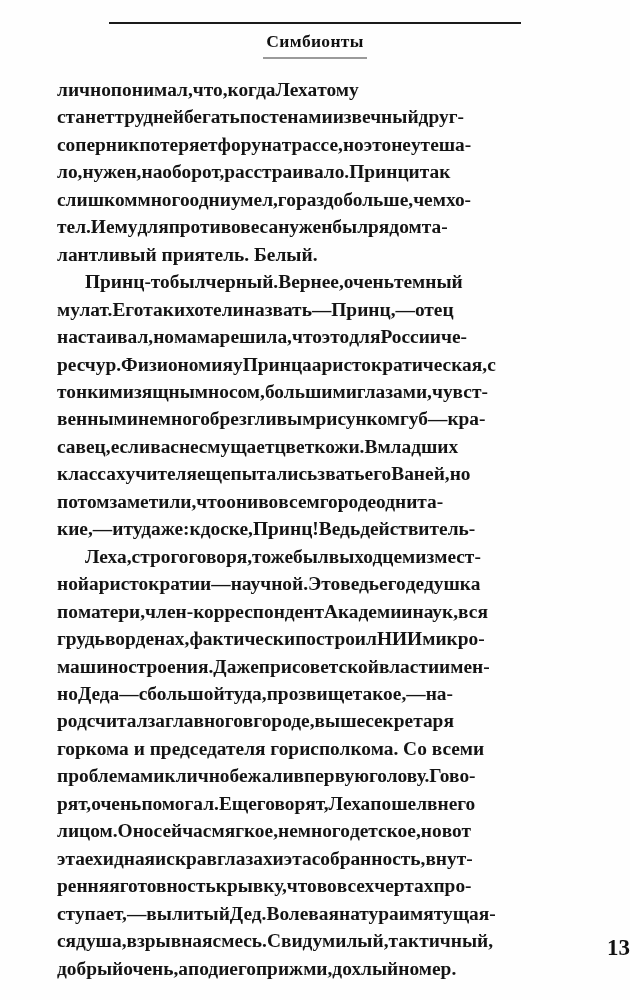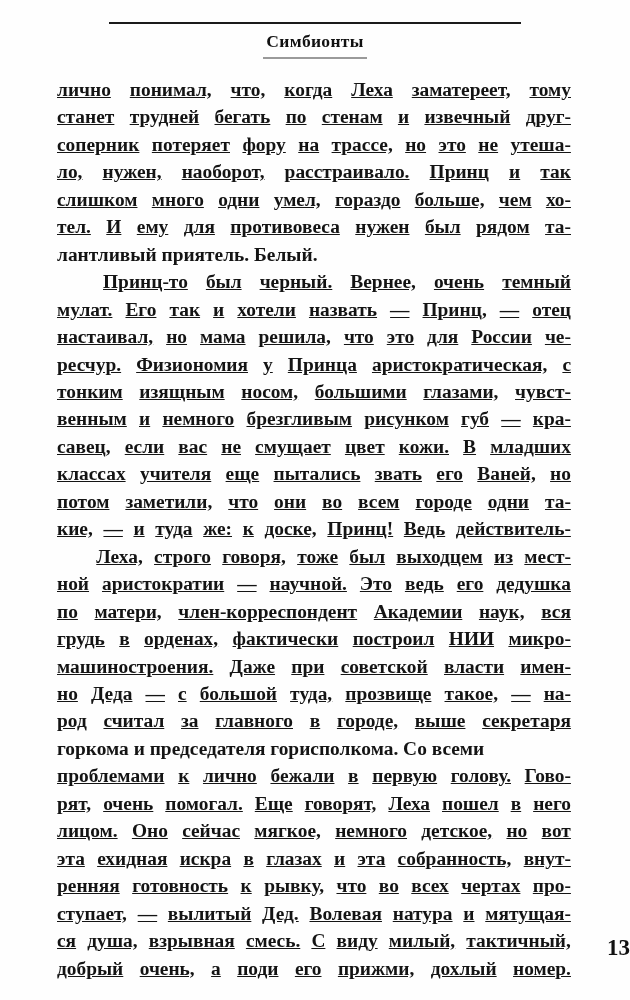--- a/index.html
+++ b/index.html
@@ -73,22 +73,20 @@
     white-space: pre;
     font-weight: 600;
     color: #141414;
     letter-spacing: 0px;
     font-stretch: normal;
   }
 
   
   .line.j {
     display: flex;
-    justify-content: space-between;
-    text-decoration: underline;
   }
   .line.j > span {
     white-space: pre;
   }
 
   .indent {
     display: inline-block;
     width: 28px;
   }
 
@@ -111,21 +109,21 @@
 <div class="page">
 
   <div class="header-block">
     <div class="header-rule-top"></div>
     <div class="header-title">Симбионты</div>
     <div class="header-rule-bottom"></div>
   </div>
 
   <div class="textblock">
     <div class="para" id="p1">
-        <div class="line j"><span>лично</span><span>понимал,</span><span>что,</span><span>когда</span><span>Леха</span><span>заматереет,</span><span>тому</span></div>
+        <div class="line j"><span>лично</span><span>понимал,</span><span>что,</span><span>когда</span><span>Леха</span><span>тому</span></div>
         <div class="line j"><span>станет</span><span>трудней</span><span>бегать</span><span>по</span><span>стенам</span><span>и</span><span>извечный</span><span>друг-</span></div>
         <div class="line j"><span>соперник</span><span>потеряет</span><span>фору</span><span>на</span><span>трассе,</span><span>но</span><span>это</span><span>не</span><span>утеша-</span></div>
         <div class="line j"><span>ло,</span><span>нужен,</span><span>наоборот,</span><span>расстраивало.</span><span>Принц</span><span>и</span><span>так</span></div>
         <div class="line j"><span>слишком</span><span>много</span><span>одни</span><span>умел,</span><span>гораздо</span><span>больше,</span><span>чем</span><span>хо-</span></div>
         <div class="line j"><span>тел.</span><span>И</span><span>ему</span><span>для</span><span>противовеса</span><span>нужен</span><span>был</span><span>рядом</span><span>та-</span></div>
         <div class="line">лантливый приятель. Белый.</div>
       </div>
     <div class="para" id="p2">
         <div class="line j"><span class="indent"></span><span>Принц-то</span><span>был</span><span>черный.</span><span>Вернее,</span><span>очень</span><span>темный</span></div>
         <div class="line j"><span>мулат.</span><span>Его</span><span>так</span><span>и</span><span>хотели</span><span>назвать</span><span>—</span><span>Принц,</span><span>—</span><span>отец</span></div>

